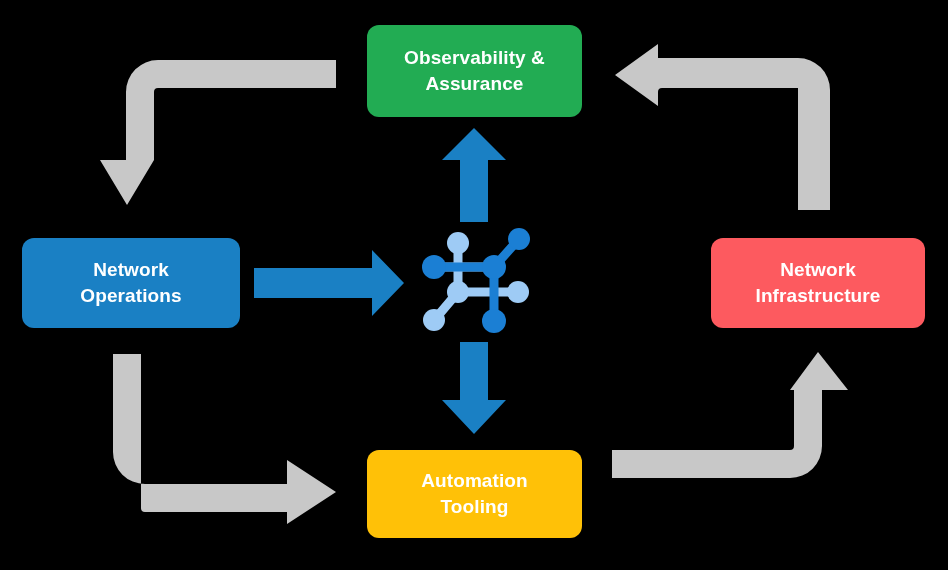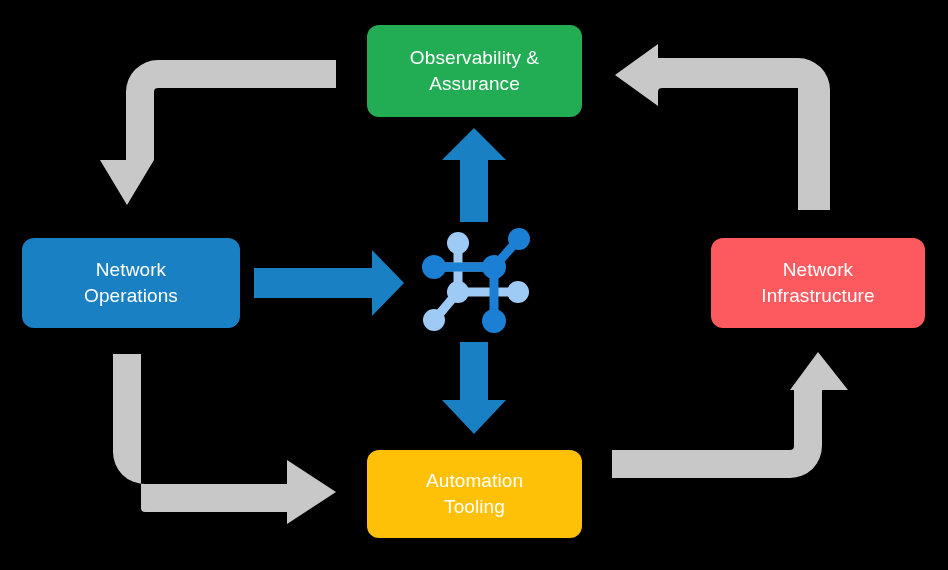--- a/index.html
+++ b/index.html
@@ -28,20 +28,21 @@
     font-size: 19px;
     line-height: 1.35;
     font-weight: 400;
     letter-spacing: 0.1px;
     box-sizing: border-box;
     padding: 6px 10px;
   }
   .node-label {
     display: block;
     white-space: pre-line;
+    font-weight: bold;
   }
   #box-observability {
     left: 367px; top: 25px; width: 215px; height: 92px;
     background: #22ac53;
   }
   #box-network-operations {
     left: 22px; top: 238px; width: 218px; height: 90px;
     background: #1a80c4;
   }
   #box-network-infrastructure {

